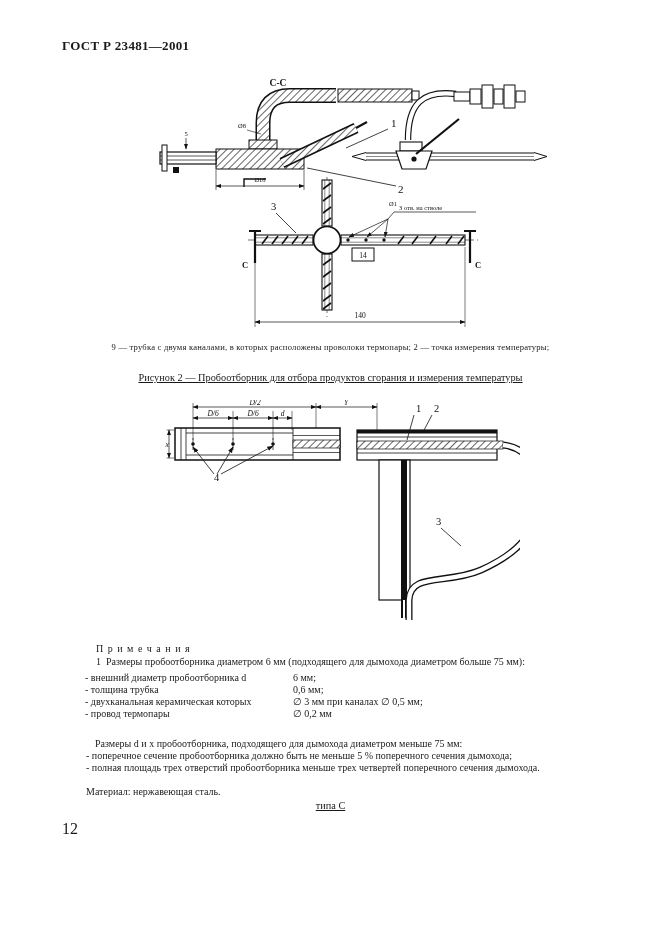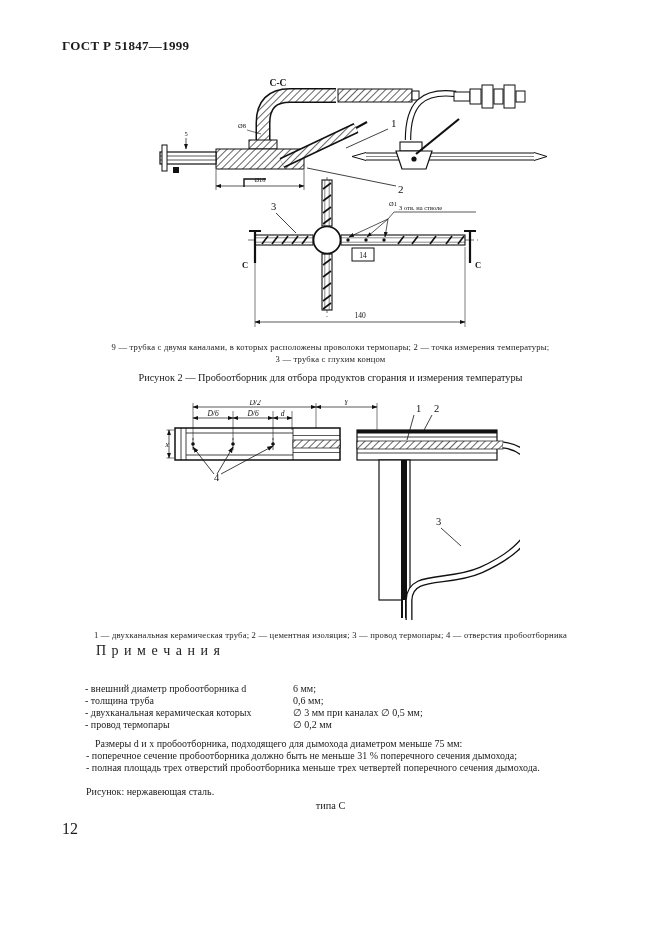--- a/index.html
+++ b/index.html
@@ -1,42 +1,42 @@
 <!DOCTYPE html>
 <html><head>
 <meta charset="utf-8">
 <style>
   html,body{margin:0;padding:0;background:#e8e8e8;}
   .page{position:relative;width:661px;height:936px;background:#ffffff;overflow:hidden;
         font-family:"Liberation Serif",serif;color:#1a1a1a;}
   .abs{position:absolute;}
   .doc-header{left:62px;top:38px;font-size:13px;font-weight:bold;letter-spacing:.3px;}
   .legend{left:0;right:0;text-align:center;font-size:8.6px;line-height:12px;letter-spacing:.2px;}
-  .caption{left:0;right:0;text-align:center;font-size:10.3px;line-height:13px;}
-  .note-head{left:96px;top:643px;font-size:14px;letter-spacing:1px;}
+  .caption{left:0;right:0;text-align:center;font-size:10.3px;line-height:13px;text-decoration:underline;}
+  .note-head{left:96px;top:643px;font-size:10px;letter-spacing:1px;}
   .note-par{font-size:10px;line-height:12px;white-space:pre-wrap;}
-  .spec-table{left:85px;top:672px;width:520px;margin-top:11px;}
+  .spec-table{left:85px;top:672px;width:520px;}
   .spec-row{display:flex;height:12px;font-size:10px;line-height:12px;}
   .spec-label{width:208px;}
   .page-num{left:62px;top:820px;font-size:16px;}
   svg.fig text{fill:#111;}
   .t6{font:6.5px "Liberation Serif",serif;}
   .t7{font:7.5px "Liberation Serif",serif;}
   .t8b{font:bold 8.5px "Liberation Serif",serif;}
   .t9b{font:bold 9.5px "Liberation Serif",serif;}
   .t10{font:10.5px "Liberation Serif",serif;}
   .t11{font:11px "Liberation Serif",serif;}
   .it{font-style:italic;}
 </style>
 </head>
 <body>
 
 <div class="page">
 
-  <div class="abs doc-header">ГОСТ Р 51847—1999</div>
+  <div class="abs doc-header">ГОСТ Р 23481—2001</div>
 
   <svg class="abs fig" style="left:150px;top:70px" width="400" height="268" viewBox="0 0 400 268">
     <defs>
       <pattern id="h1" width="5" height="5" patternUnits="userSpaceOnUse" patternTransform="rotate(45)">
         <rect width="5" height="5" fill="#fff"></rect>
         <line x1="0" y1="0" x2="0" y2="5" stroke="#222" stroke-width="1.4"></line>
       </pattern>
       <marker id="a1" viewBox="0 0 10 10" refX="9" refY="5" markerWidth="8" markerHeight="8" orient="auto-start-reverse">
         <path d="M0,1.5 L10,5 L0,8.5 z" fill="#111"></path>
       </marker>
@@ -152,21 +152,20 @@
     <text class="t7" text-anchor="middle" x="123" y="83">14</text>
 
     <line x1="15" y1="72" x2="15" y2="152" stroke="#111" stroke-width=".55"></line>
     <line x1="225" y1="72" x2="225" y2="152" stroke="#111" stroke-width=".55"></line>
     <line x1="15" y1="147" x2="225" y2="147" stroke="#111" stroke-width=".7" marker-start="url(#a2)" marker-end="url(#a2)"></line>
     <text class="t7" text-anchor="middle" x="120" y="143">140</text>
   </svg>
 
   <div class="abs legend" style="top:341px">
     <div>9 — трубка с двумя каналами, в которых расположены проволоки термопары; 2 — точка измерения температуры;</div>
-    <div>3 — трубка с глухим концом</div>
   </div>
   <div class="abs caption" style="top:371px">Рисунок 2 — Пробоотборник для отбора продуктов сгорания и измерения температуры</div>
 
   <svg class="abs fig" style="left:165px;top:400px" width="355" height="232" viewBox="0 0 355 232">
     <defs>
       <pattern id="h3" width="5" height="5" patternUnits="userSpaceOnUse" patternTransform="rotate(45)">
         <rect width="5" height="5" fill="#fff"></rect>
         <line x1="0" y1="0" x2="0" y2="5" stroke="#222" stroke-width="1.4"></line>
       </pattern>
       <marker id="a3" viewBox="0 0 10 10" refX="9" refY="5" markerWidth="8" markerHeight="8" orient="auto-start-reverse">
@@ -236,47 +235,47 @@
       <path d="M338,45 C368,48 376,78 373,106 C369,143 338,160 316,170 C282,185 245,172 244,200 L244,220" fill="none" stroke="#fff" stroke-width="4.4"></path>
       <text class="t10" x="251" y="12">1</text>
       <line x1="249" y1="15" x2="242" y2="40" stroke="#111" stroke-width=".8"></line>
       <text class="t10" x="269" y="12">2</text>
       <line x1="267" y1="15" x2="258" y2="32" stroke="#111" stroke-width=".8"></line>
       <text class="t10" x="271" y="125">3</text>
       <line x1="276" y1="128" x2="296" y2="146" stroke="#111" stroke-width=".8"></line>
     </g>
   </svg>
 
-  <div class="abs legend" style="top:629px">1 — двухканальная керамическая труба; 2 — цементная изоляция; 3 — провод термопары; 4 — отверстия пробоотборника</div>
 
   <div class="abs note-head">П р и м е ч а н и я</div>
+  <div class="abs note-par" style="left:96px;top:656px">1  Размеры пробоотборника диаметром 6 мм (подходящего для дымохода диаметром больше 75 мм):</div>
 
   <div class="abs spec-table">
     <div class="spec-row">
       <span class="spec-label">- внешний диаметр пробоотборника d</span>
       <span class="spec-value">6 мм;</span>
     </div>
     <div class="spec-row">
-      <span class="spec-label">- толщина труба</span>
+      <span class="spec-label">- толщина трубка</span>
       <span class="spec-value">0,6 мм;</span>
     </div>
     <div class="spec-row">
       <span class="spec-label">- двухканальная керамическая которых</span>
       <span class="spec-value">∅ 3 мм при каналах ∅ 0,5 мм;</span>
     </div>
     <div class="spec-row">
       <span class="spec-label">- провод термопары</span>
       <span class="spec-value">∅ 0,2 мм</span>
     </div>
   </div>
 
   <div class="abs note-par" style="left:95px;top:738px">Размеры d и x пробоотборника, подходящего для дымохода диаметром меньше 75 мм:</div>
-  <div class="abs note-par" style="left:86px;top:750px">- поперечное сечение пробоотборника должно быть не меньше 31 % поперечного сечения дымохода;</div>
+  <div class="abs note-par" style="left:86px;top:750px">- поперечное сечение пробоотборника должно быть не меньше 5 % поперечного сечения дымохода;</div>
   <div class="abs note-par" style="left:86px;top:762px">- полная площадь трех отверстий пробоотборника меньше трех четвертей поперечного сечения дымохода.</div>
-  <div class="abs note-par" style="left:86px;top:786px">Рисунок: нержавеющая сталь.</div>
+  <div class="abs note-par" style="left:86px;top:786px">Материал: нержавеющая сталь.</div>
 
   <div class="abs caption" style="top:799px">
     <div>типа С</div>
   </div>
 
   <div class="abs page-num">12</div>
 
 </div>
 
 </body></html>

